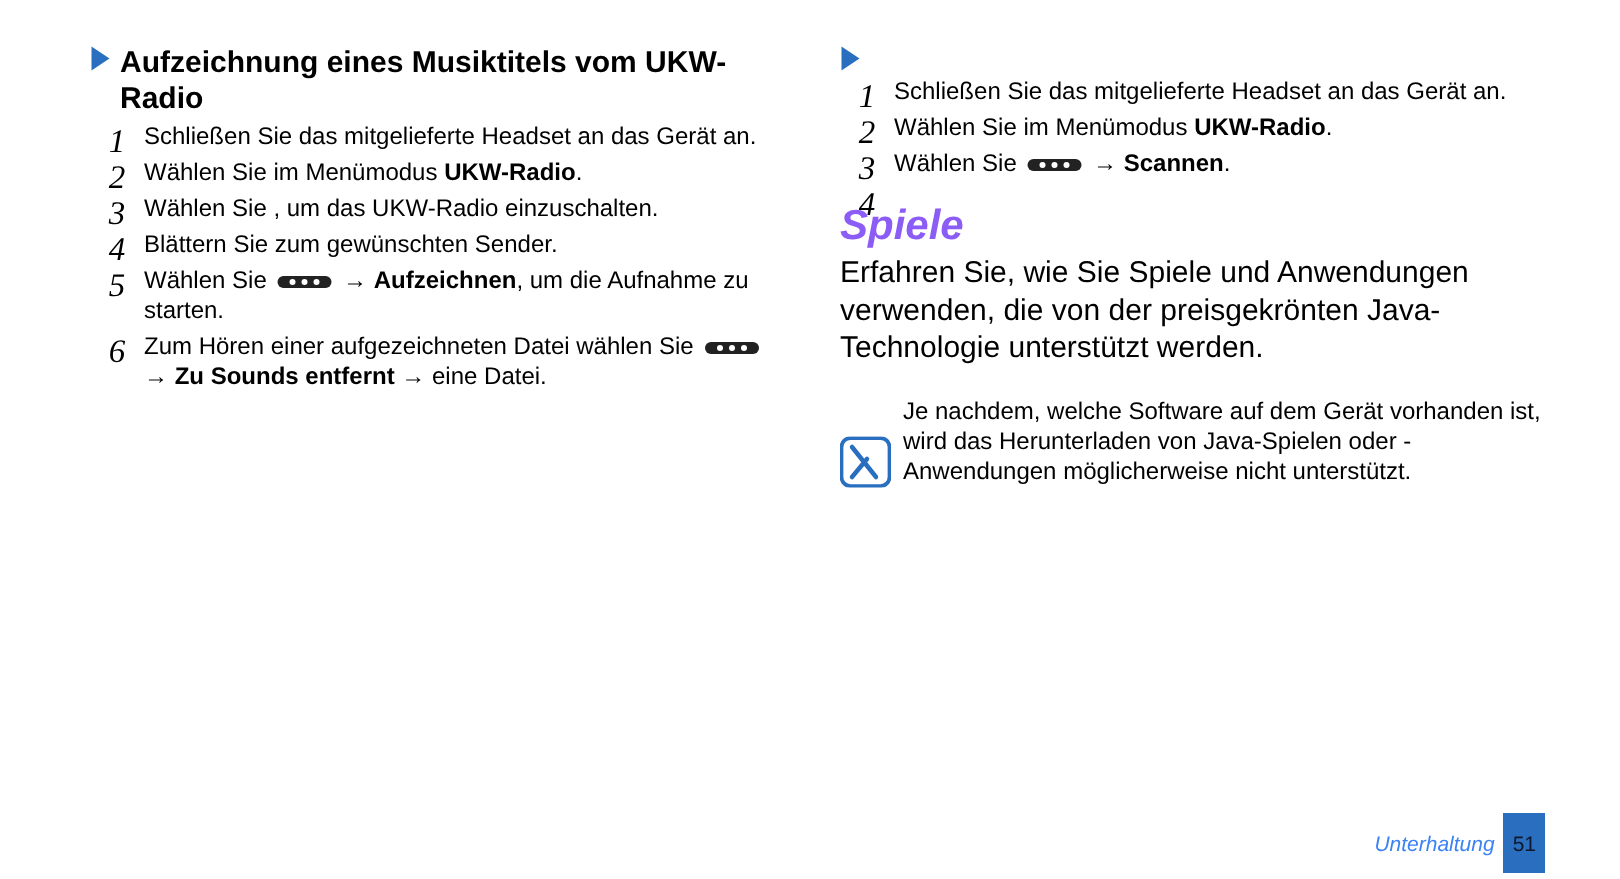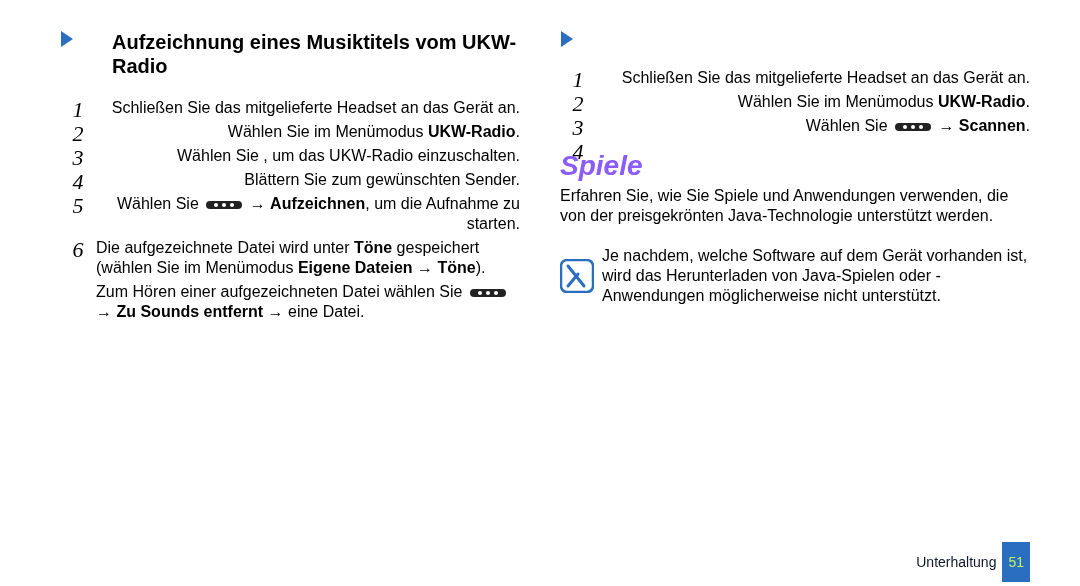--- a/index.html
+++ b/index.html
@@ -29,22 +29,21 @@
   .col.right {
     padding-right: 10px;
     padding-left: 10px;
   }
   .sec-heading {
     display: flex;
     align-items: flex-start;
     font-weight: bold;
     font-size: 20px;
     line-height: 1.2;
-    margin: 0 0 20px 0;
-    gap: 32px;
+    margin: 0 0 4px 0;
   }
   .sec-heading .chev {
     flex: 0 0 auto;
     margin-right: 6px;
   }
   .chev svg {
     width: 14px;
     height: 18px;
     display: block;
   }
@@ -62,42 +61,41 @@
     left: -30px;
     top: -2px;
     font-family: Georgia, 'Times New Roman', serif;
     font-style: italic;
     font-size: 22px;
     text-align: center;
     width: 24px;
   }
   .step .body {
     display: block;
-    text-align: right;
   }
   .step .sub {
     display: block;
     margin-top: 4px;
   }
   .bold { font-weight: bold; }
   .h1-title {
     color: #8b5cf6;
     font-weight: bold;
     font-size: 28px;
     margin: 14px 0 4px 0;
     font-style: italic;
   }
   .intro {
-    font-size: 16px;
+    font-size: 20px;
     line-height: 1.25;
     margin: 0 0 8px 0;
   }
   .note-row {
     display: flex;
-    align-items: center;
+    align-items: flex-end;
     margin-top: 20px;
   }
   .note-icon {
     flex: 0 0 auto;
     width: 34px;
     height: 34px;
     margin-right: 8px;
   }
   .note-text {
     font-size: 16px;
@@ -121,26 +119,27 @@
     margin: 0 2px;
     vertical-align: middle;
   }
   .footer {
     position: absolute;
     right: 50px;
     bottom: 16px;
     font-size: 14px;
   }
   .footer .label {
-    color: #0f172a;
+    font-style: italic;
+    color: #3b82f6;
     margin-right: 6px;
   }
   .footer .pg {
     background: #2a6fbf;
-    color: #bef264;
+    color: #0f172a;
     padding: 12px 6px;
     font-style: normal;
   }
 </style>
 </head>
 <body>
 
 <div class="page">
 
   <div class="col left">
@@ -173,23 +172,20 @@
         <span class="body">Blättern Sie zum gewünschten Sender.</span>
       </div>
       <div class="step">
         <span class="num">5</span>
         <span class="body">
           <span>Wählen Sie </span><span class="dots-btn"><span class="dot"></span><span class="dot"></span><span class="dot"></span></span><span> → </span><span class="bold">Aufzeichnen</span><span>, um die Aufnahme zu starten.</span>
         </span>
       </div>
       <div class="step">
         <span class="num">6</span>
-        <span class="sub">
-          <span>Die aufgezeichnete Datei wird unter </span><span class="bold">Töne</span><span> gespeichert (wählen Sie im Menümodus </span><span class="bold">Eigene Dateien → Töne</span><span>).</span>
-        </span>
         <span class="sub">
           <span>Zum Hören einer aufgezeichneten Datei wählen Sie </span><span class="dots-btn"><span class="dot"></span><span class="dot"></span><span class="dot"></span></span><span class="bold"> → Zu Sounds entfernt</span><span> → eine Datei.</span>
         </span>
       </div>
     </div>
   </div>
 
   <div class="col right">
     <h3 class="sec-heading">
       <span class="chev">

